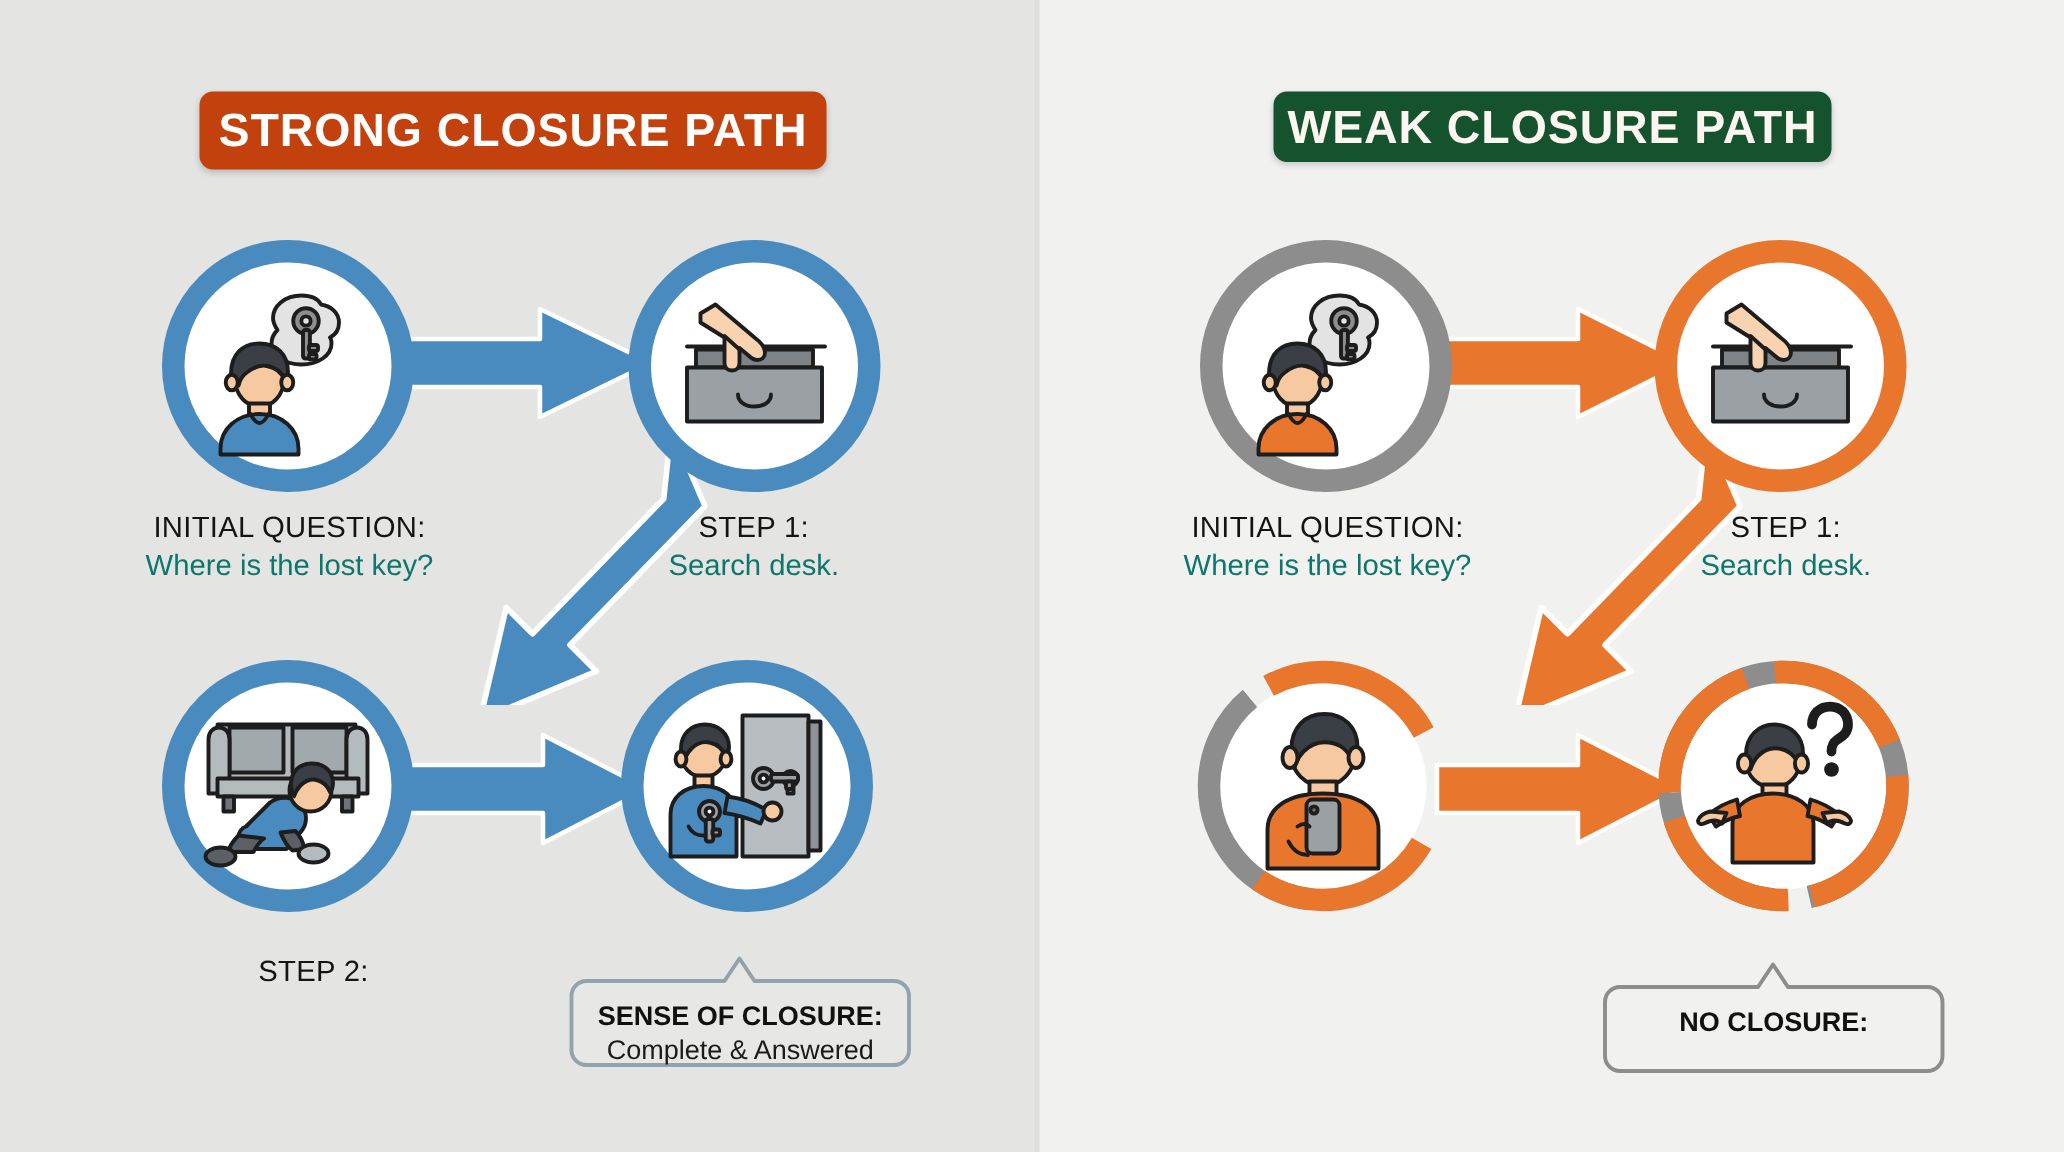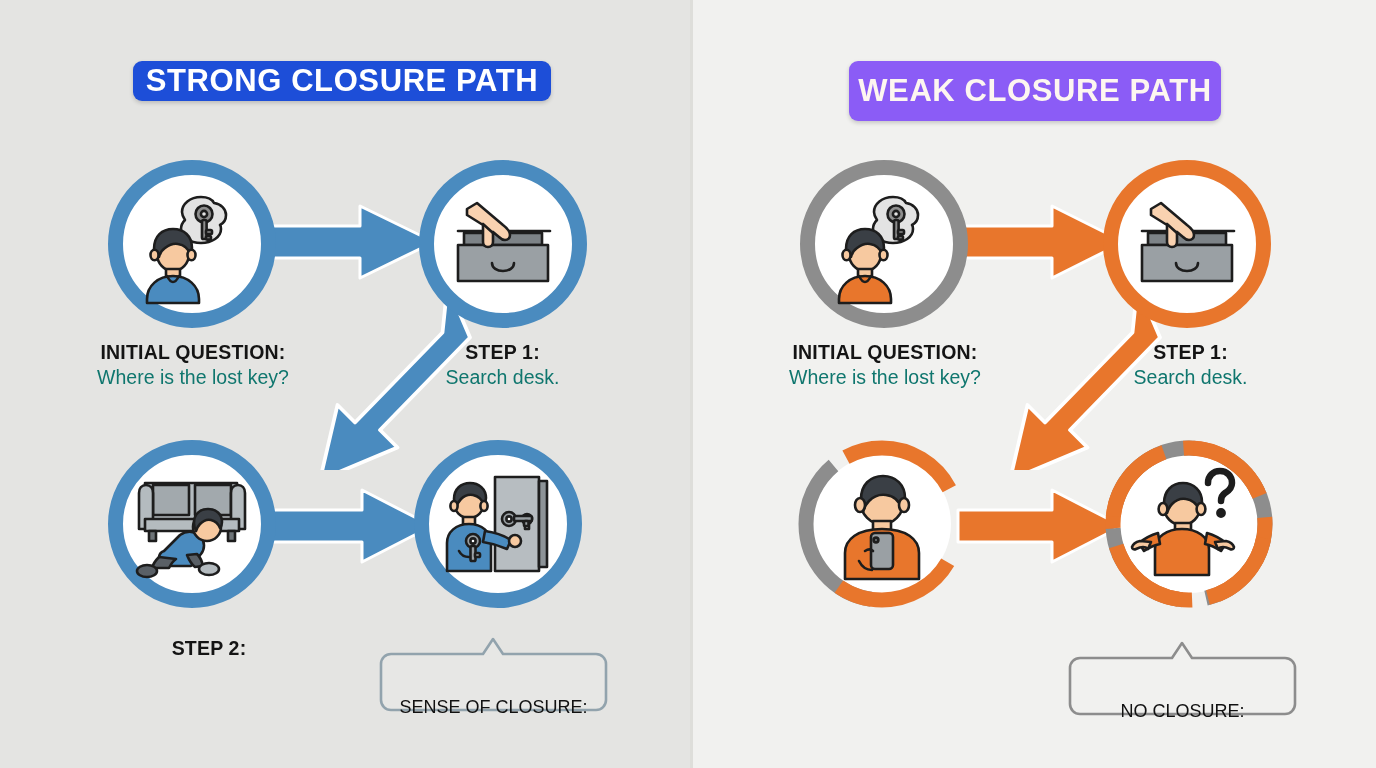--- a/index.html
+++ b/index.html
@@ -19,46 +19,46 @@
   .pill{
     position:absolute;
     display:flex;align-items:center;justify-content:center;
     border-radius:9px;
     color:#fdf6f0;
     font-weight:700;
     letter-spacing:.6px;
     box-shadow:0 2px 4px rgba(0,0,0,.18);
     white-space:nowrap;
   }
-  .pill-left{left:133px;top:61px;width:418px;height:40px;background:#1d4ed8;font-size:31px;color:#ffffff;}
-  .pill-right{left:849px;top:61px;width:372px;height:60px;background:#8b5cf6;font-size:31px;}
+  .pill-left{left:133px;top:61px;width:418px;height:52px;background:#c2410c;font-size:31px;color:#ffffff;}
+  .pill-right{left:849px;top:61px;width:372px;height:47px;background:#14532d;font-size:31px;}
 
   
   .node{position:absolute;width:168px;height:168px;}
   .ring{position:absolute;inset:0;border-radius:50%;}
   .ring-solid-blue{border:15px solid #4a8bbf;background:#ffffff;box-sizing:border-box;}
   .ring-solid-orange{border:15px solid #e8762c;background:#ffffff;box-sizing:border-box;}
   .ring-solid-gray{border:15px solid #8d8d8d;background:#ffffff;box-sizing:border-box;}
   .ring-svg{position:absolute;inset:0;}
   .disc{position:absolute;left:15px;top:15px;right:15px;bottom:15px;border-radius:50%;background:#ffffff;}
   .art{position:absolute;left:15px;top:15px;width:138px;height:138px;}
 
   
   .arrow{position:absolute;}
 
   
   .label{position:absolute;text-align:center;line-height:1.28;}
-  .label .t{display:block;font-weight:700;font-size:19.5px;color:#141414;letter-spacing:.2px;}
+  .label .t{display:block;font-weight:400;font-size:19.5px;color:#141414;letter-spacing:.2px;}
   .label .s{display:block;font-weight:400;font-size:19.5px;color:#0f766e;}
 
   
   .callout{position:absolute;width:229px;}
   .callout svg{position:absolute;left:0;top:0;}
   .callout .ctext{position:absolute;left:0;top:30px;width:229px;text-align:center;line-height:1.3;}
-  .callout .ctext .t{display:block;font-weight:400;font-size:18px;color:#111;margin-top:30px;}
+  .callout .ctext .t{display:block;font-weight:700;font-size:18px;color:#111;}
   .callout .ctext .s{display:block;font-weight:400;font-size:18px;color:#1b1b1b;}
 </style>
 </head>
 <body>
 
 <div class="board">
 
   <div class="panel panel-left"></div>
   <div class="panel panel-right"></div>
   <div class="divider"></div>
@@ -193,20 +193,21 @@
       </g>
     </svg>
   </div>
 
   <div class="callout" style="left:379px;top:636px;">
     <svg width="229" height="76" viewBox="0 0 229 76">
       <path d="M12 18h92l10-15 10 15h93a10 10 0 0 1 10 10v36a10 10 0 0 1-10 10H12A10 10 0 0 1 2 64V28a10 10 0 0 1 10-10z" fill="#e7e7e5" stroke="#92a3ad" stroke-width="2.6" stroke-linejoin="round"></path>
     </svg>
     <div class="ctext">
       <span class="t">SENSE OF CLOSURE:</span>
+      <span class="s">Complete &amp; Answered</span>
     </div>
   </div>
 
   <div class="node" style="left:800px;top:160px;">
     <div class="ring ring-solid-gray"></div>
     <svg class="art" viewBox="0 0 138 138">
       <g stroke="#1d1d1d" stroke-width="2.6" stroke-linejoin="round" stroke-linecap="round">
         <path d="M78 22c-11 0-19 7-19 15 0 3 1 5 3 8-3 3-4 6-4 9 0 8 9 14 20 14s20-6 20-14c0-1 0-3-1-4 4-2 6-6 6-10 0-6-5-11-12-12-2-4-7-6-13-6z" fill="#e3e3e3"></path>
         <circle cx="56" cy="62" r="5" fill="#e3e3e3"></circle>
         <circle cx="49" cy="71" r="3.4" fill="#e3e3e3"></circle>

